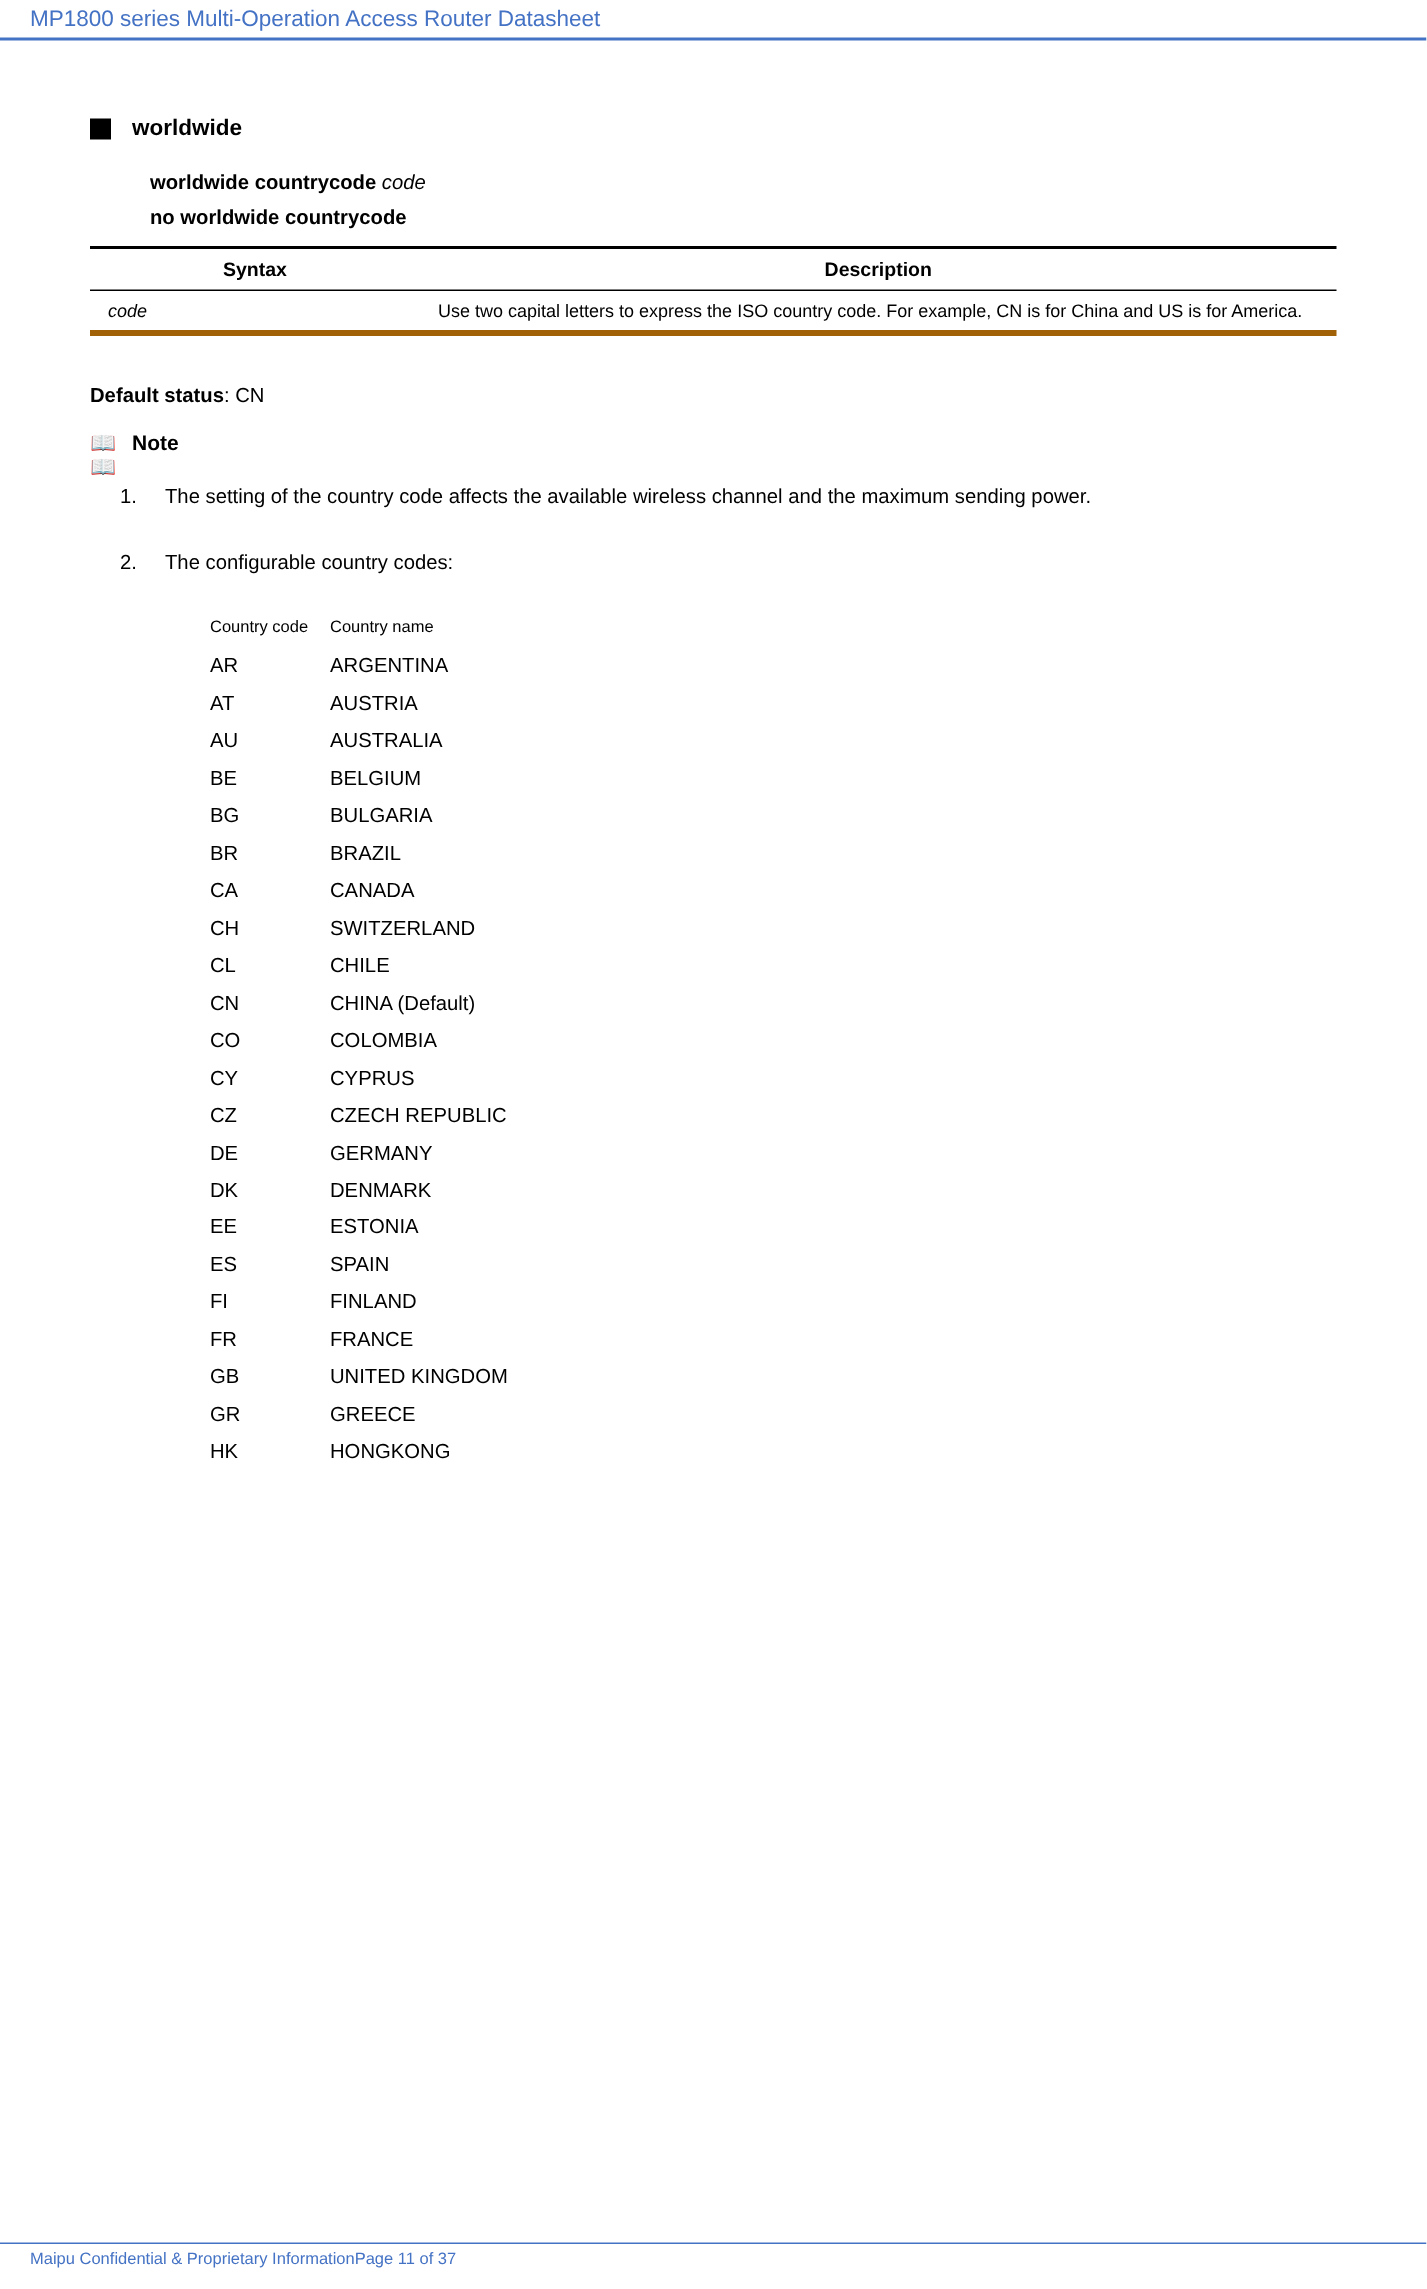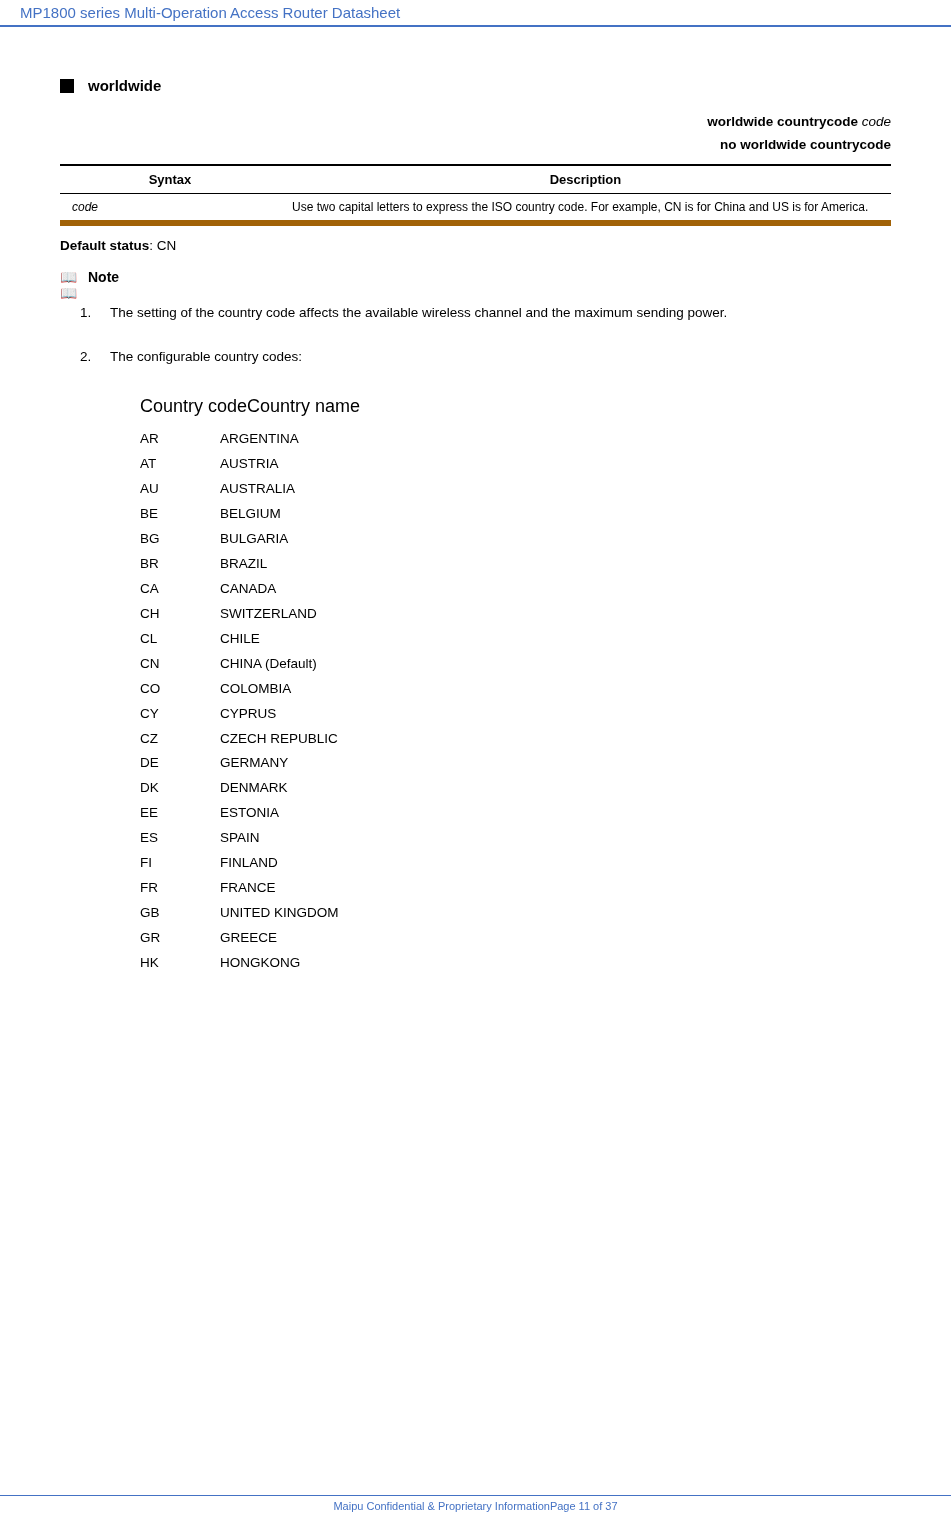--- a/index.html
+++ b/index.html
@@ -21,21 +21,21 @@
       padding: 4px 20px;
       font-size: 15px;
       color: #4472C4;
     }
     .footer-bar {
       border-top: 1px solid #4472C4;
       padding: 4px 20px;
       font-size: 11px;
       color: #4472C4;
       display: flex;
-      justify-content: center;
+      justify-content: flex-start;
       position: absolute;
       bottom: 10px;
       left: 0;
       right: 0;
     }
     .content {
       padding: 30px 60px 60px 60px;
     }
     .bullet-section {
       display: flex;
@@ -57,39 +57,38 @@
       font-weight: bold;
     }
     .description-text {
       font-size: 13.5px;
       line-height: 1.8;
       text-align: justify;
       margin-bottom: 20px;
     }
     .command-block {
       margin: 16px 0 8px 40px;
-      text-align: right;
     }
     .command-bold {
       font-weight: bold;
       font-size: 13.5px;
     }
     .command-italic {
       font-style: italic;
       font-size: 13.5px;
     }
     .command-line {
       margin: 8px 0;
     }
     table.syntax-table {
       width: 100%;
       border-collapse: collapse;
-      margin: 12px 0 12px 0;
+      margin: 12px 0 32px 0;
       border-top: 2px solid #000;
-      border-bottom: 6px solid #a16207;
+      border-bottom: 4px solid #a16207;
     }
     table.syntax-table thead tr {
       border-bottom: 1px solid #000;
       border-top: 1px solid #000;
     }
     table.syntax-table thead th {
       font-weight: bold;
       font-size: 13px;
       padding: 6px 12px;
       text-align: center;
@@ -159,21 +158,21 @@
       display: flex;
     }
     .country-code-col {
       min-width: 80px;
       font-family: Arial, sans-serif;
     }
     .country-name-col {
       font-family: Arial, sans-serif;
     }
     .country-header {
-      font-size: 18px;
+      font-size: 11px;
       margin-bottom: 4px;
     }
   </style>
 </head>
 <body>
 
 <div class="header-bar">
   <span>MP1800 series Multi-Operation Access Router Datasheet</span>
 </div>
 

